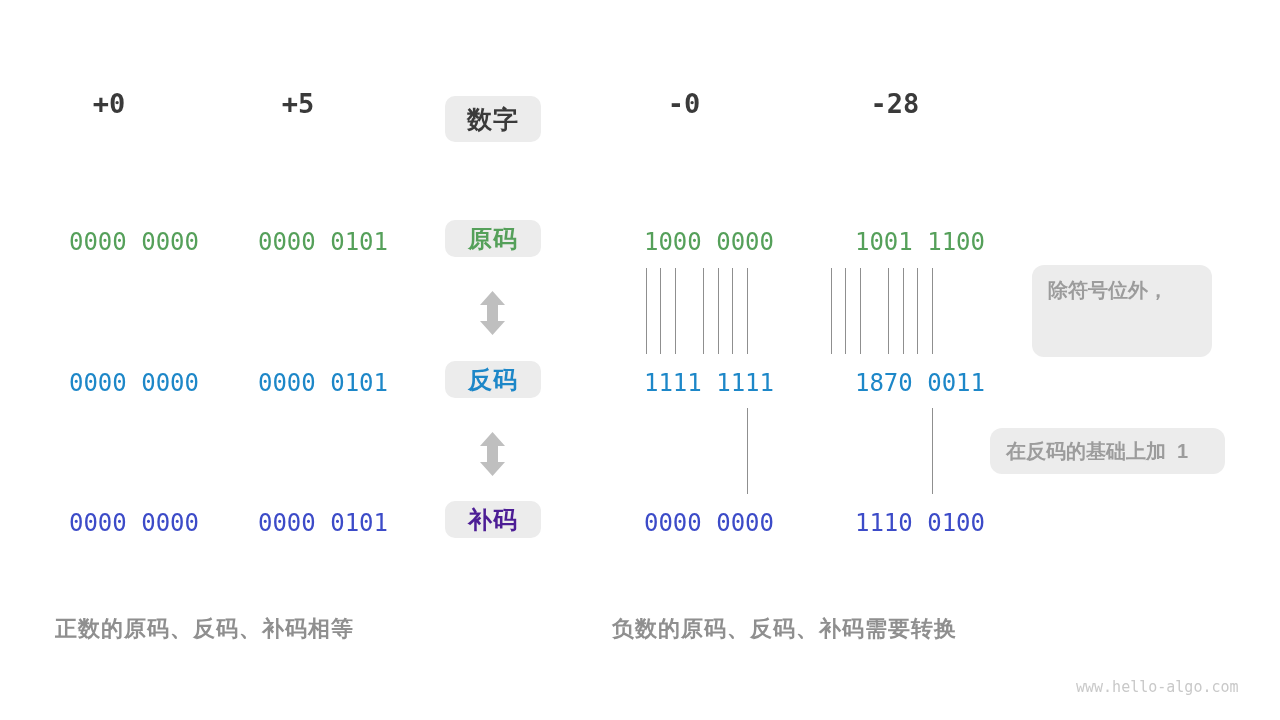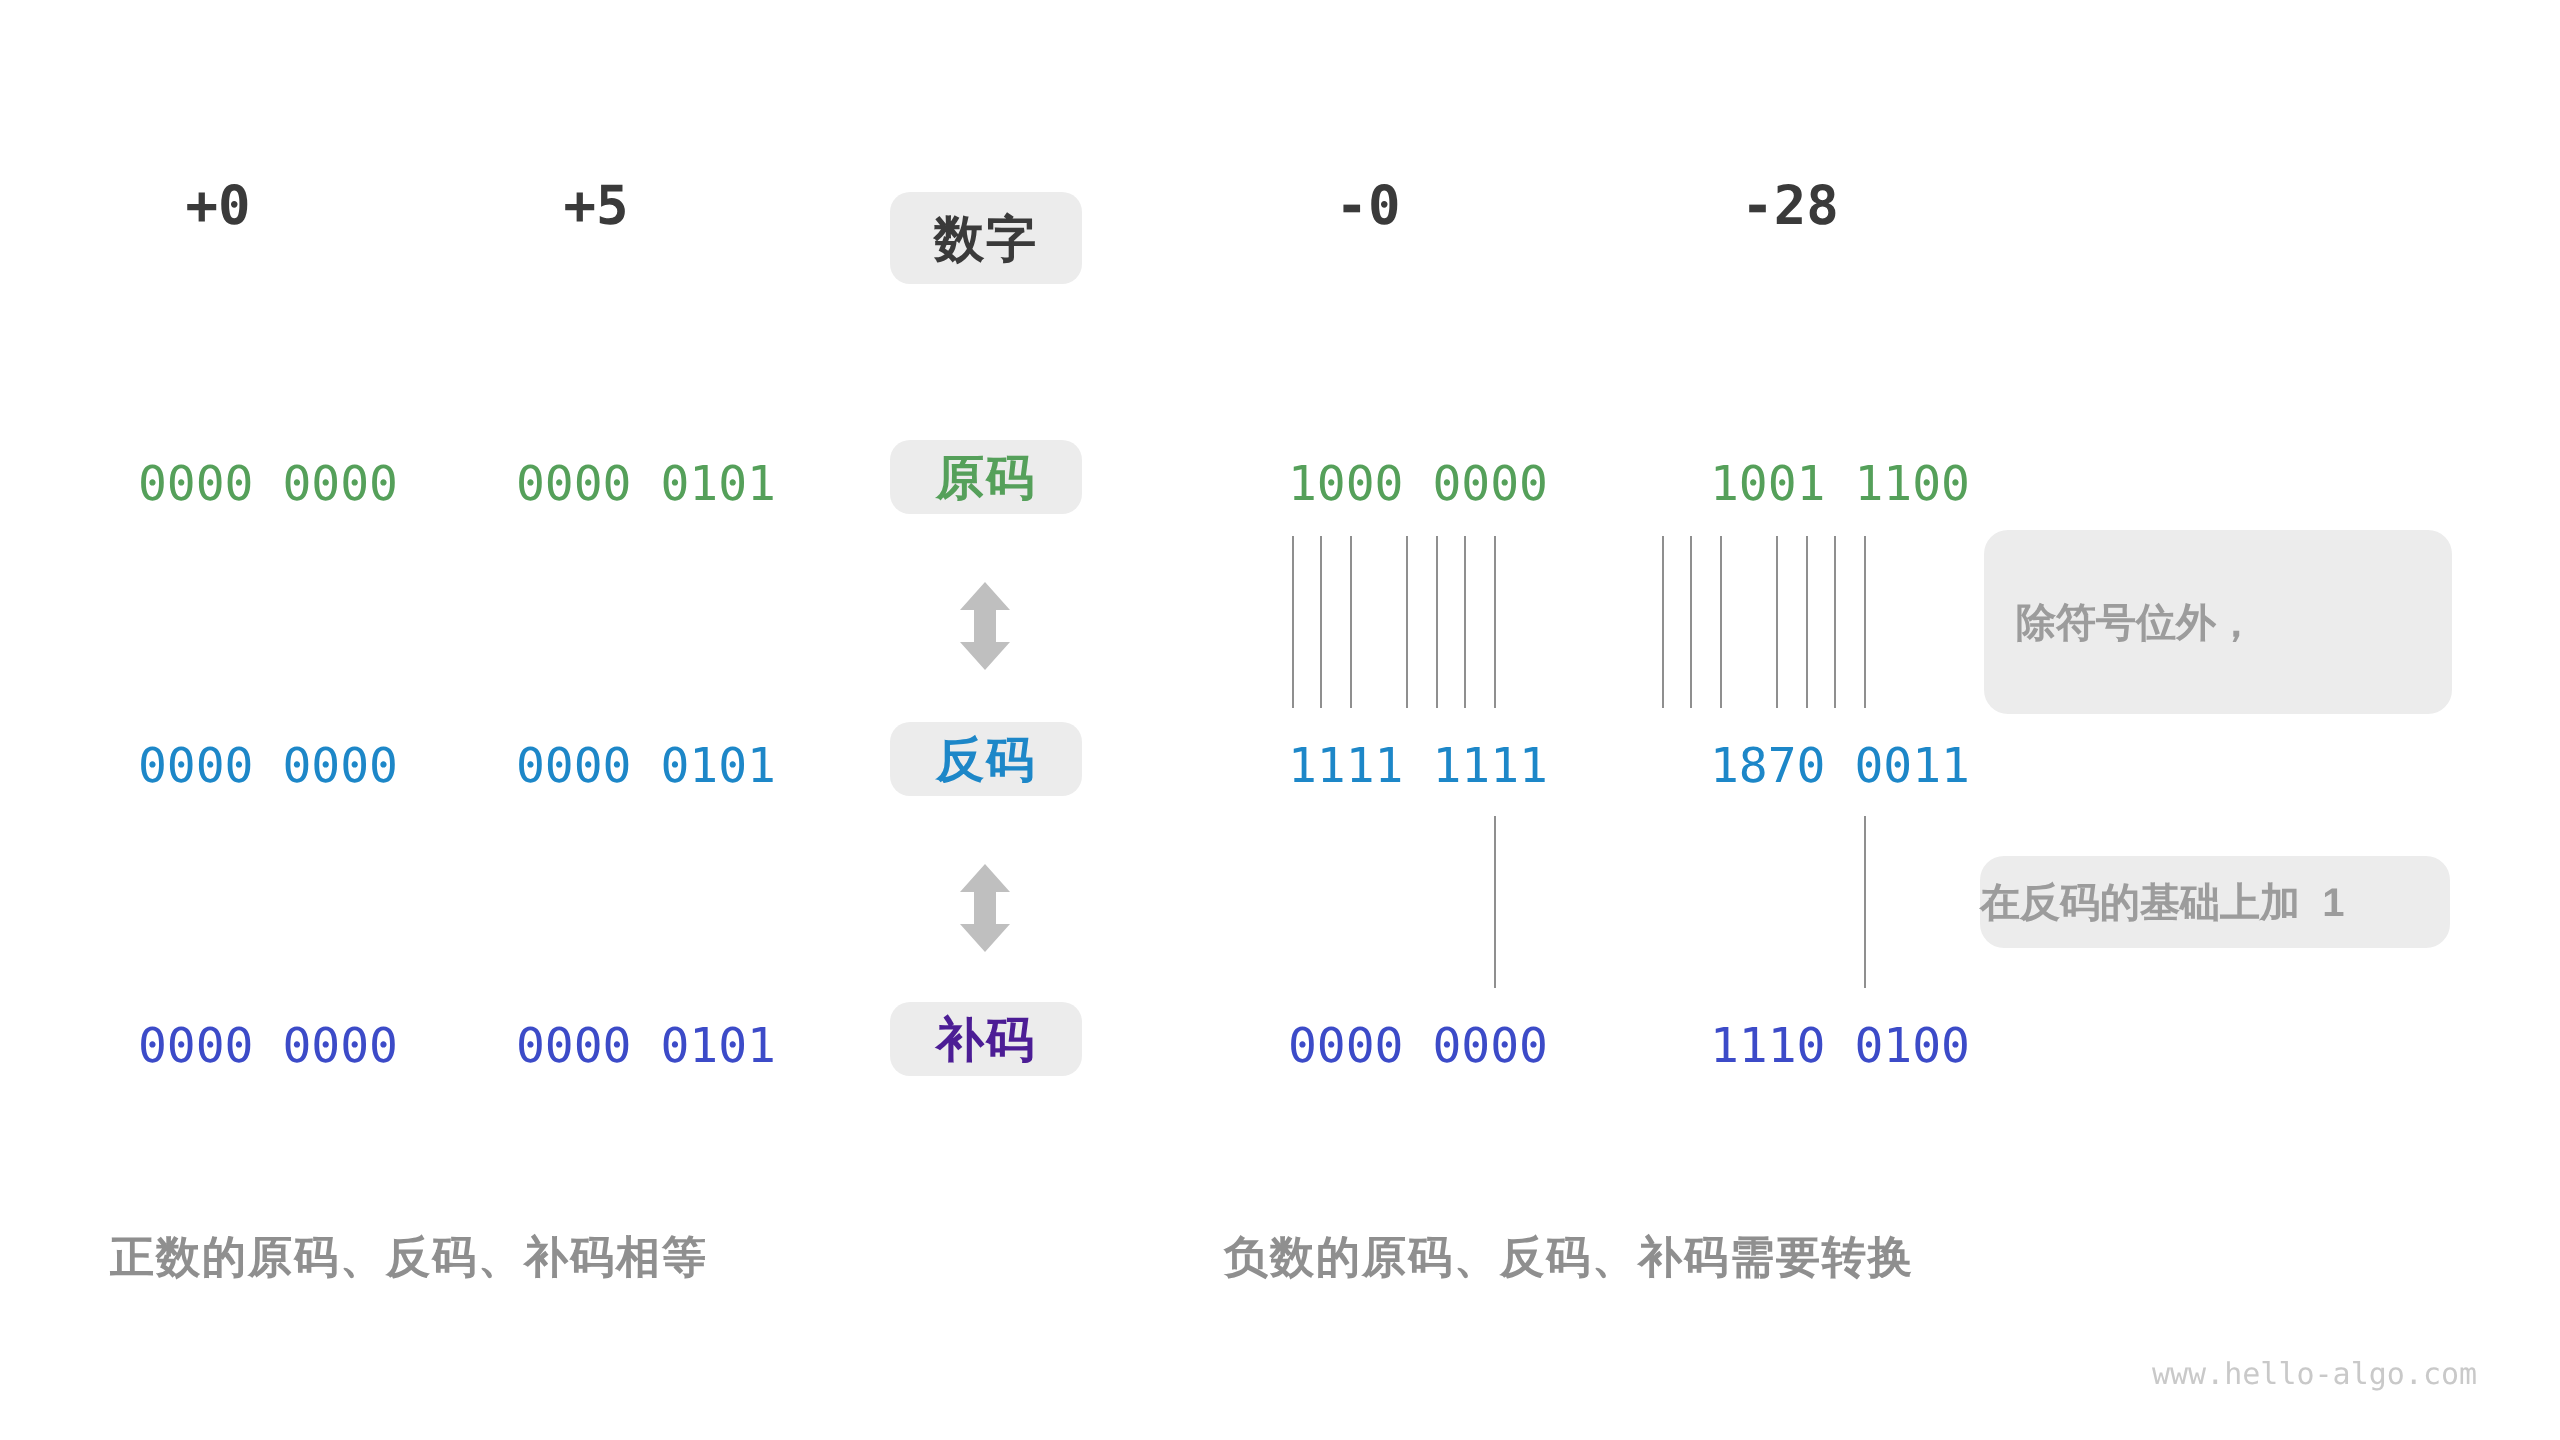--- a/index.html
+++ b/index.html
@@ -43,22 +43,22 @@
   .tick-b { top:408px; height:86px; }
   
   .arrow { position:absolute; left:480px; width:25px; height:44px; }
   .arrow-1 { top:291px; }
   .arrow-2 { top:432px; }
   
   .note {
     position:absolute; background:#ececec; border-radius:12px;
     color:#9c9c9c; font-weight:bold; font-size:20px;
   }
-  .note-invert { left:992px; top:265px; width:234px; height:92px; padding:30px 0 0 16px; line-height:34px; }
-  .note-addone { left:990px; top:428px; width:235px; height:46px; display:flex; align-items:center; padding-left:0; white-space:pre; }
+  .note-invert { left:1032px; top:265px; width:180px; height:92px; padding:8px 0 0 16px; line-height:34px; }
+  .note-addone { left:990px; top:428px; width:235px; height:46px; display:flex; align-items:center; padding-left:16px; white-space:pre; }
   
   .caption {
     position:absolute; top:615px; font-weight:bold; font-size:22px;
     letter-spacing:1px; color:#8f8f8f; line-height:28px;
   }
   .caption-pos { left:55px; }
   .caption-neg { left:612px; }
   
   .watermark {
     position:absolute; left:1076px; top:678px;

